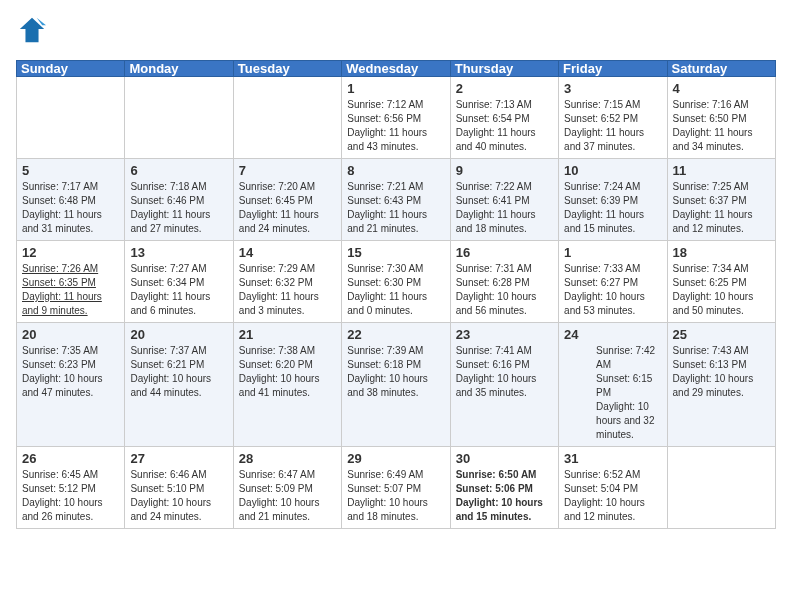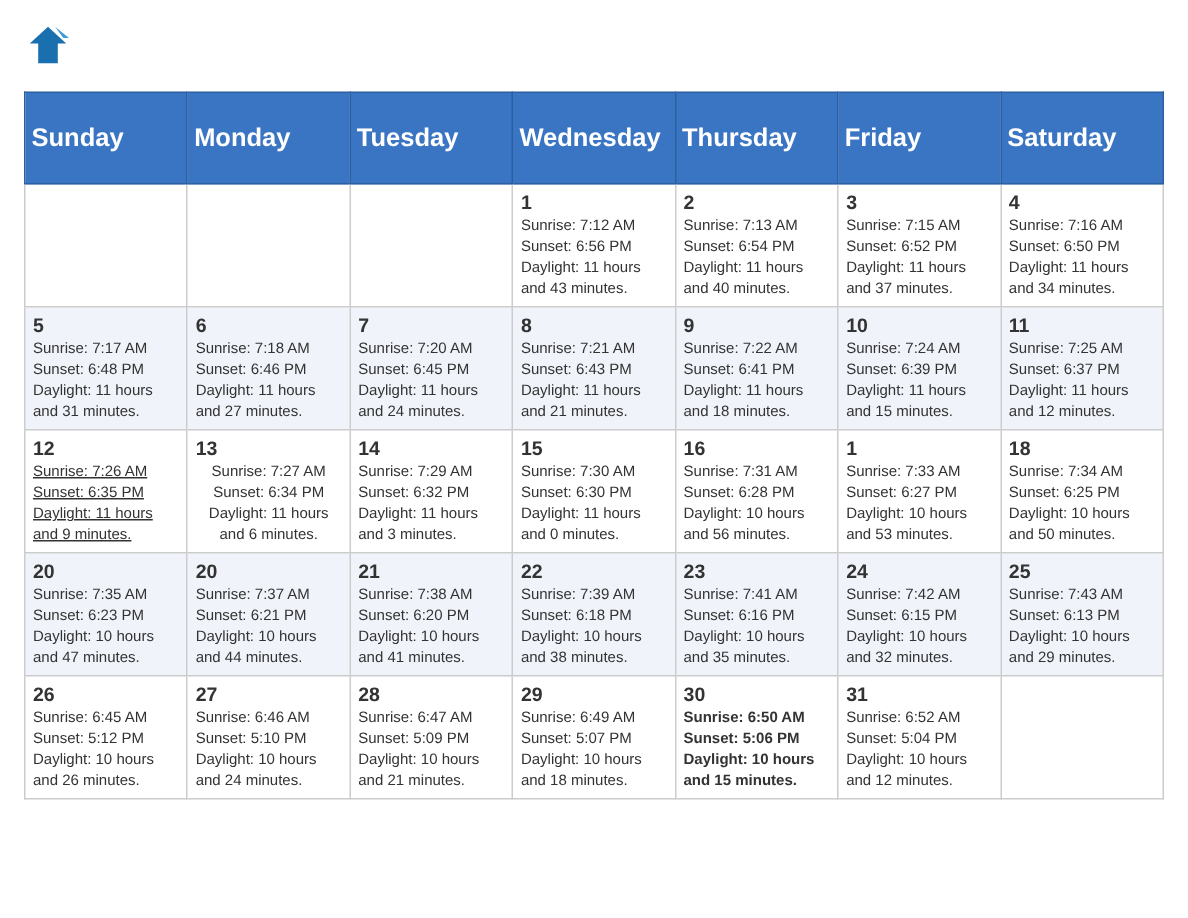--- a/index.html
+++ b/index.html
@@ -47,23 +47,23 @@
       font-weight: bold;
     }
     .calendar {
       width: 100%;
       border-collapse: collapse;
       border: 1px solid #ccc;
     }
     .calendar th {
       background-color: #3a75c4;
       color: #fff;
-      font-size: 17px;
-      font-weight: bold;
-      padding: 20px 4px;
+      font-size: 13px;
+      font-weight: bold;
+      padding: 0 4px;
       text-align: left;
       border: 1px solid #2a5fa0;
     }
     .calendar td {
       vertical-align: top;
       border: 1px solid #ccc;
       padding: 4px 5px;
       font-size: 10.5px;
       color: #333;
       width: calc(100% / 7);
@@ -203,21 +203,21 @@
       </tr>
       <tr>
         <td>
           <span class="day-number">12</span>
           <div class="day-info" style="white-space: pre-line; text-decoration: underline;">Sunrise: 7:26 AM
 Sunset: 6:35 PM
 Daylight: 11 hours and 9 minutes.</div>
         </td>
         <td>
           <span class="day-number">13</span>
-          <div class="day-info" style="white-space: pre-line; text-align: center;">Sunrise: 7:27 AM
+          <div class="day-info" style="white-space: pre-line;">Sunrise: 7:27 AM
 Sunset: 6:34 PM
 Daylight: 11 hours and 6 minutes.</div>
         </td>
         <td>
           <span class="day-number">14</span>
           <div class="day-info" style="white-space: pre-line;">Sunrise: 7:29 AM
 Sunset: 6:32 PM
 Daylight: 11 hours and 3 minutes.</div>
         </td>
         <td>
@@ -271,21 +271,21 @@
 Daylight: 10 hours and 38 minutes.</div>
         </td>
         <td>
           <span class="day-number">23</span>
           <div class="day-info" style="white-space: pre-line;">Sunrise: 7:41 AM
 Sunset: 6:16 PM
 Daylight: 10 hours and 35 minutes.</div>
         </td>
         <td>
           <span class="day-number">24</span>
-          <div class="day-info" style="white-space: pre-line;">Sunrise: 7:42 AM
+          <div class="day-info" style="white-space: pre-line; margin-left: 32px;">Sunrise: 7:42 AM
 Sunset: 6:15 PM
 Daylight: 10 hours and 32 minutes.</div>
         </td>
         <td>
           <span class="day-number">25</span>
           <div class="day-info" style="white-space: pre-line;">Sunrise: 7:43 AM
 Sunset: 6:13 PM
 Daylight: 10 hours and 29 minutes.</div>
         </td>
       </tr>

